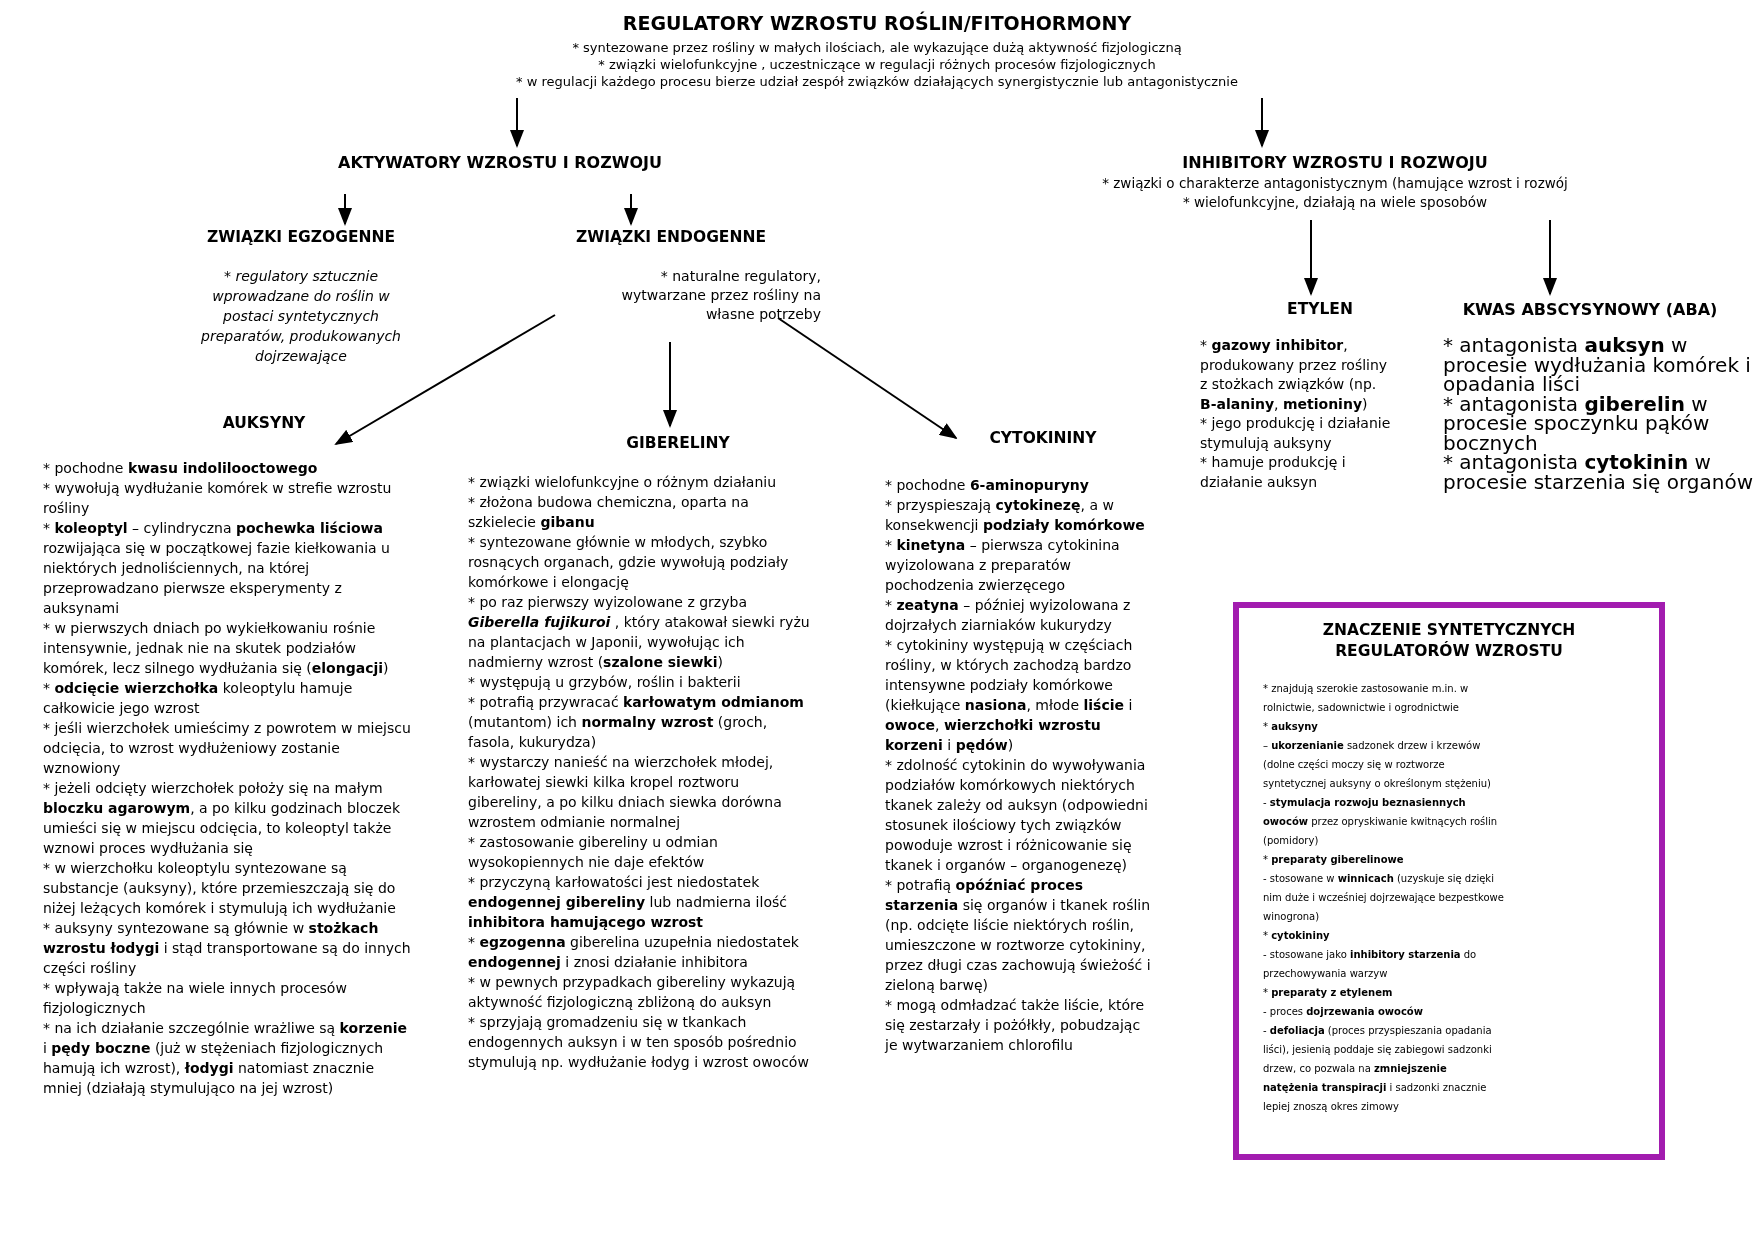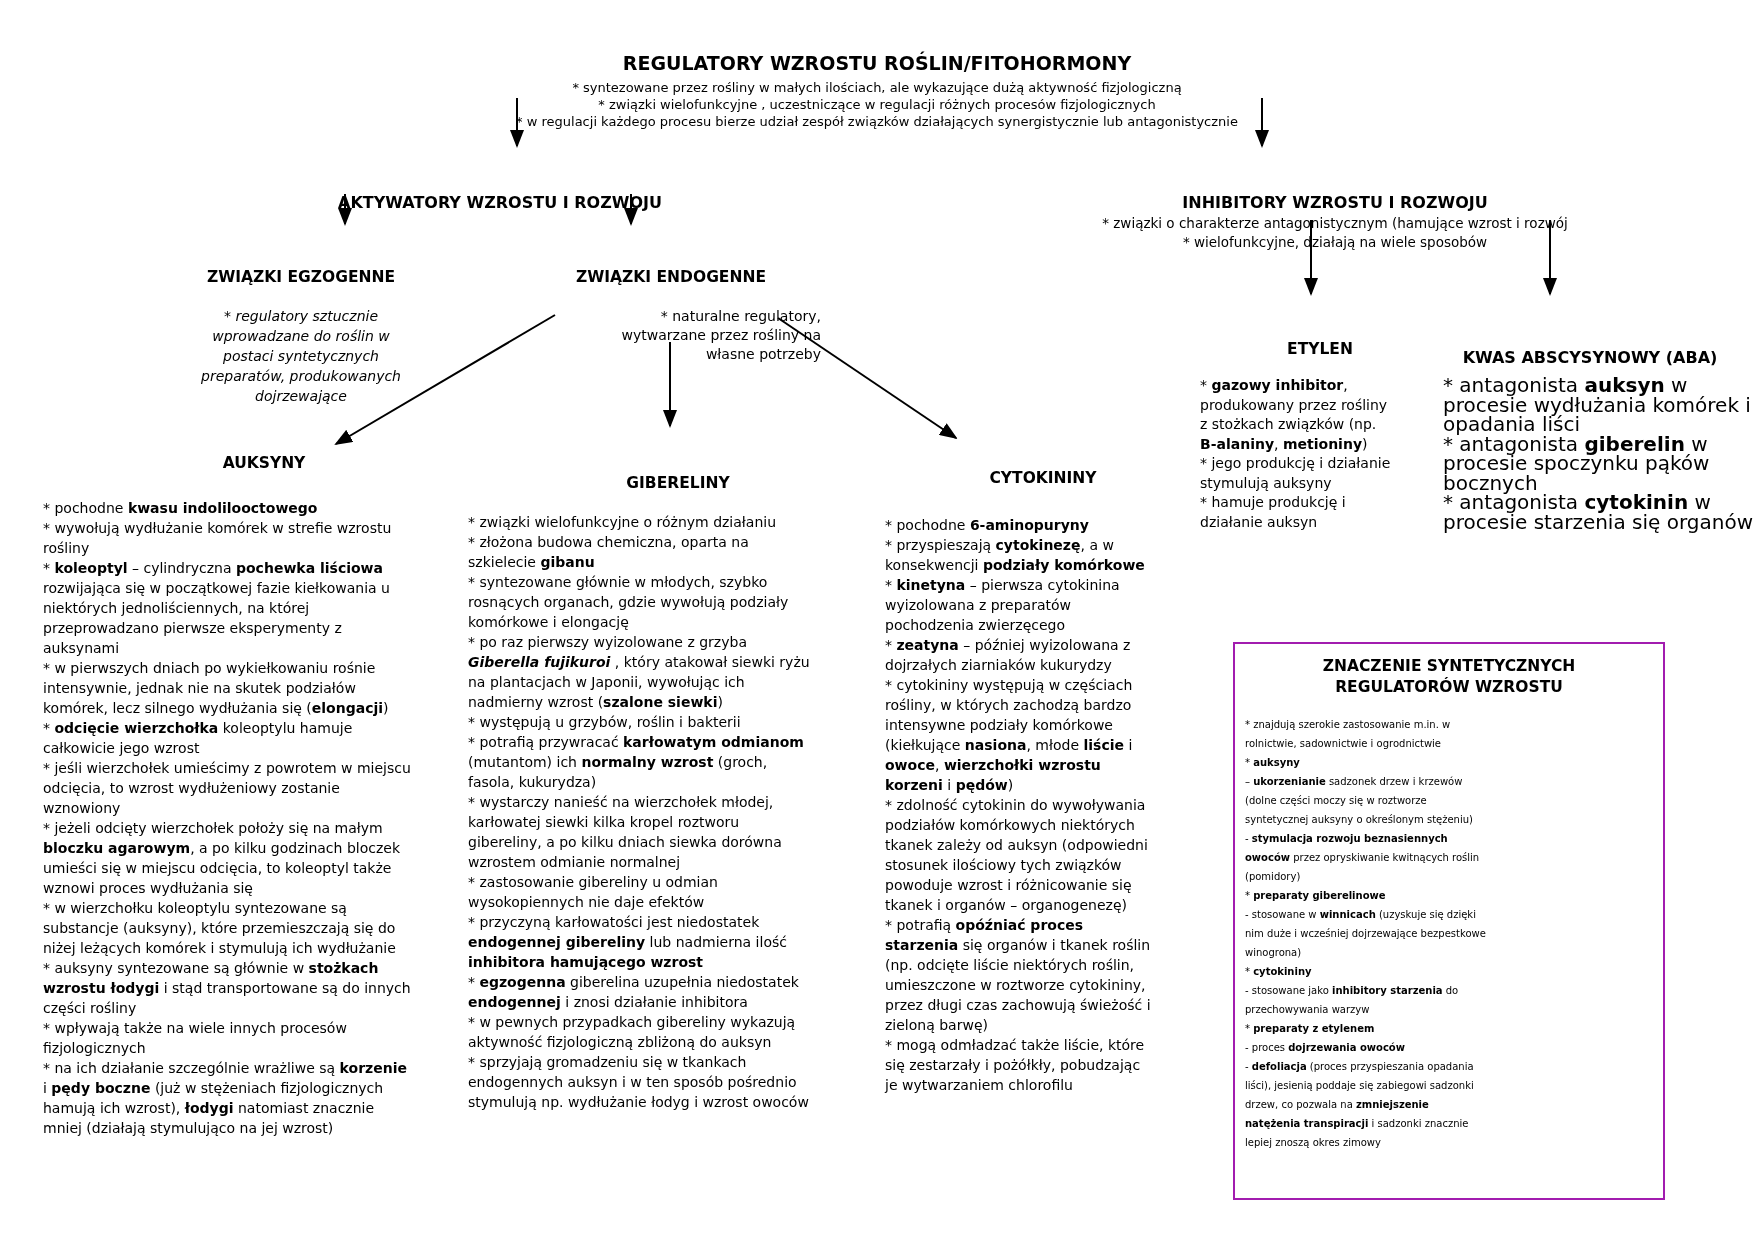--- a/index.html
+++ b/index.html
@@ -1,20 +1,20 @@
 <!DOCTYPE html>
 <html><head>
 <meta charset="utf-8">
 <style>
   html,body{margin:0;padding:0;background:#fff;}
   .canvas{
     position:relative;width:1754px;height:1240px;background:#ffffff;
     font-family:"DejaVu Sans",sans-serif;color:#000;overflow:hidden;
   }
-  .abs{position:absolute;margin-top:40px;}
+  .abs{position:absolute;}
   .ctr{text-align:center;}
   .hd{font-weight:bold;white-space:nowrap;}
   .ln{white-space:nowrap;}
   
   #title-block{left:377px;top:12px;width:1000px;}
   #title-main{font-size:19px;font-weight:bold;margin-bottom:5px;}
   #title-bullets{font-size:13px;line-height:17px;}
   
   #aktywatory-h{left:300px;top:153px;width:400px;font-size:16px;}
   #inhibitory-h{left:1135px;top:153px;width:400px;font-size:16px;}
@@ -26,27 +26,27 @@
   #endogenne-d{left:521px;top:267px;width:300px;font-size:14px;line-height:19px;text-align:right;}
   
   #auksyny-h{left:164px;top:414px;width:200px;font-size:15.5px;}
   #gibereliny-h{left:578px;top:434px;width:200px;font-size:15.5px;}
   #cytokininy-h{left:943px;top:429px;width:200px;font-size:15.5px;}
   #auksyny-b{left:43px;top:458px;width:432px;font-size:14px;line-height:20px;}
   #gibereliny-b{left:468px;top:472px;width:420px;font-size:14px;line-height:20px;}
   #cytokininy-b{left:885px;top:475px;width:335px;font-size:14px;line-height:20px;}
   
   #etylen-h{left:1220px;top:300px;width:200px;font-size:15.5px;}
-  #aba-h{left:1440px;top:308px;width:300px;font-size:16px;}
+  #aba-h{left:1440px;top:300px;width:300px;font-size:16px;}
   #etylen-b{left:1200px;top:336px;width:245px;font-size:14px;line-height:19.5px;}
   #aba-b{left:1443px;top:336px;width:312px;font-size:20px;line-height:19.5px;}
   
   #znaczenie-box{
     left:1233px;top:602px;width:432px;height:558px;
-    border:2px solid #a21caf;box-sizing:border-box;padding:10px 10px;
+    border:6px solid #a21caf;box-sizing:border-box;padding:10px 24px;
   }
   #znaczenie-title{font-size:15.5px;line-height:21px;margin-top:2px;}
   #znaczenie-lines{font-size:10px;line-height:19px;margin-top:17px;}
   
   #arrows{position:absolute;left:0;top:0;pointer-events:none;}
   #arrows line{stroke:#000;stroke-width:2px;}
 </style>
 </head>
 <body>
 

